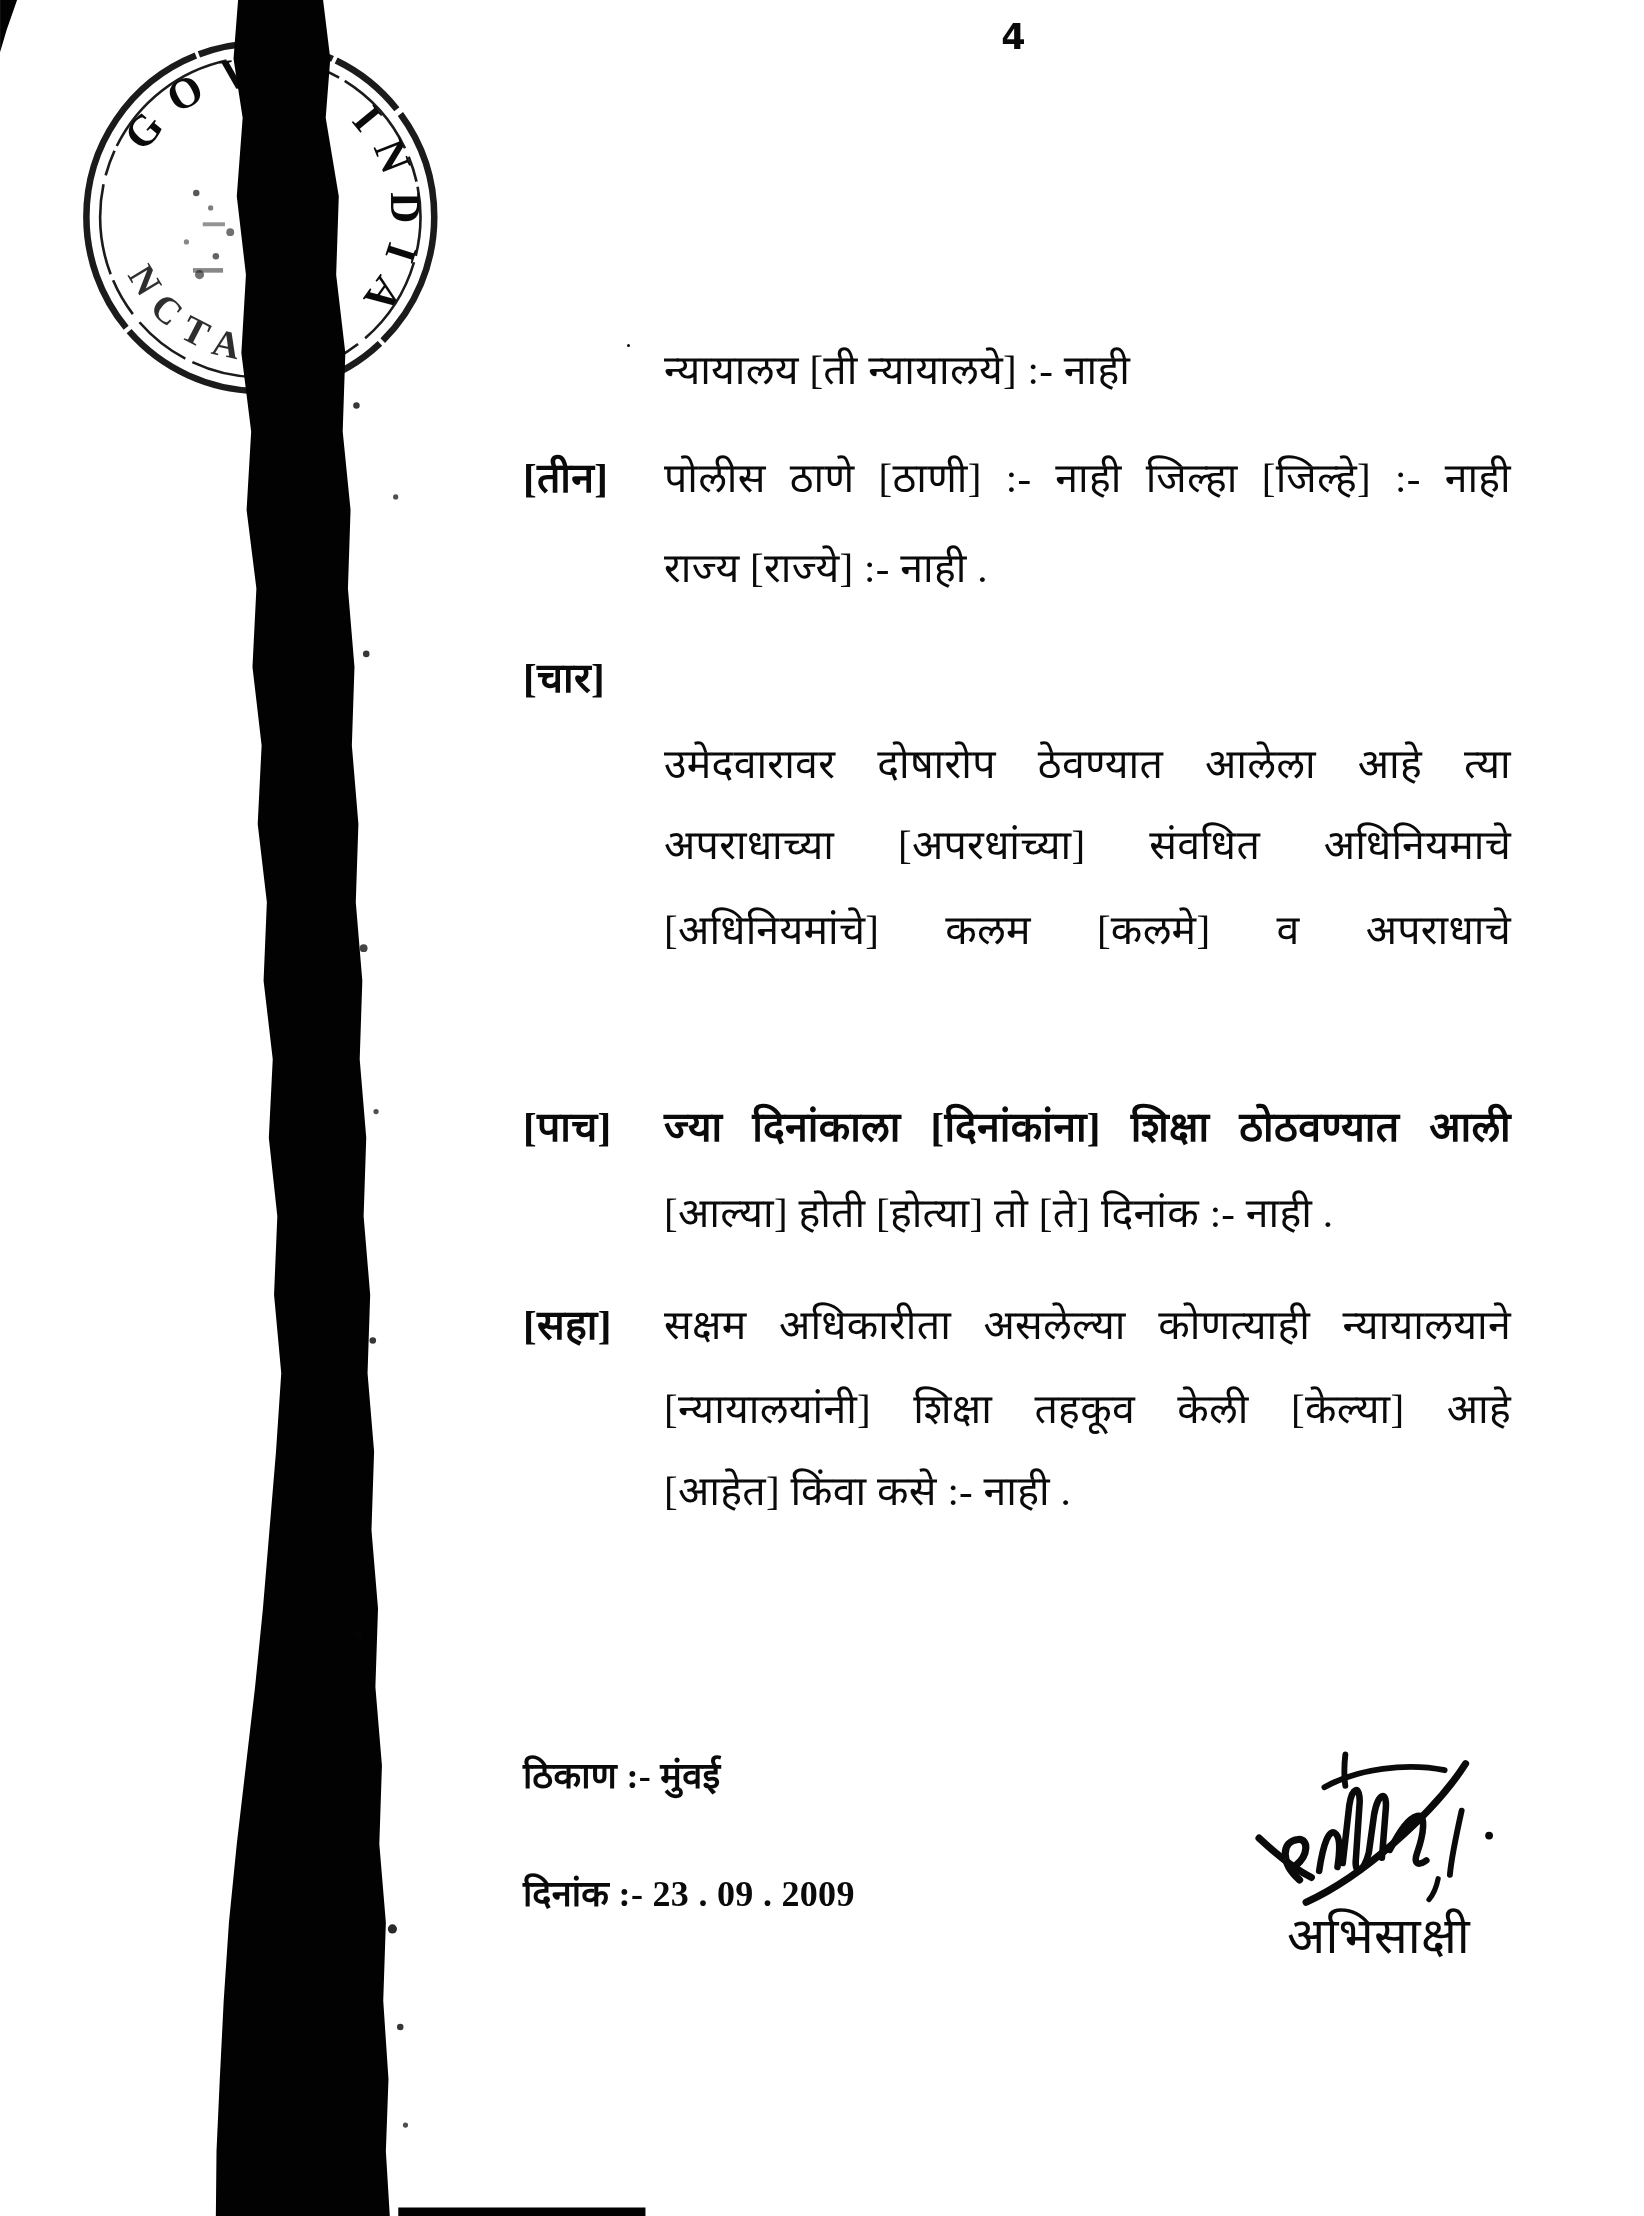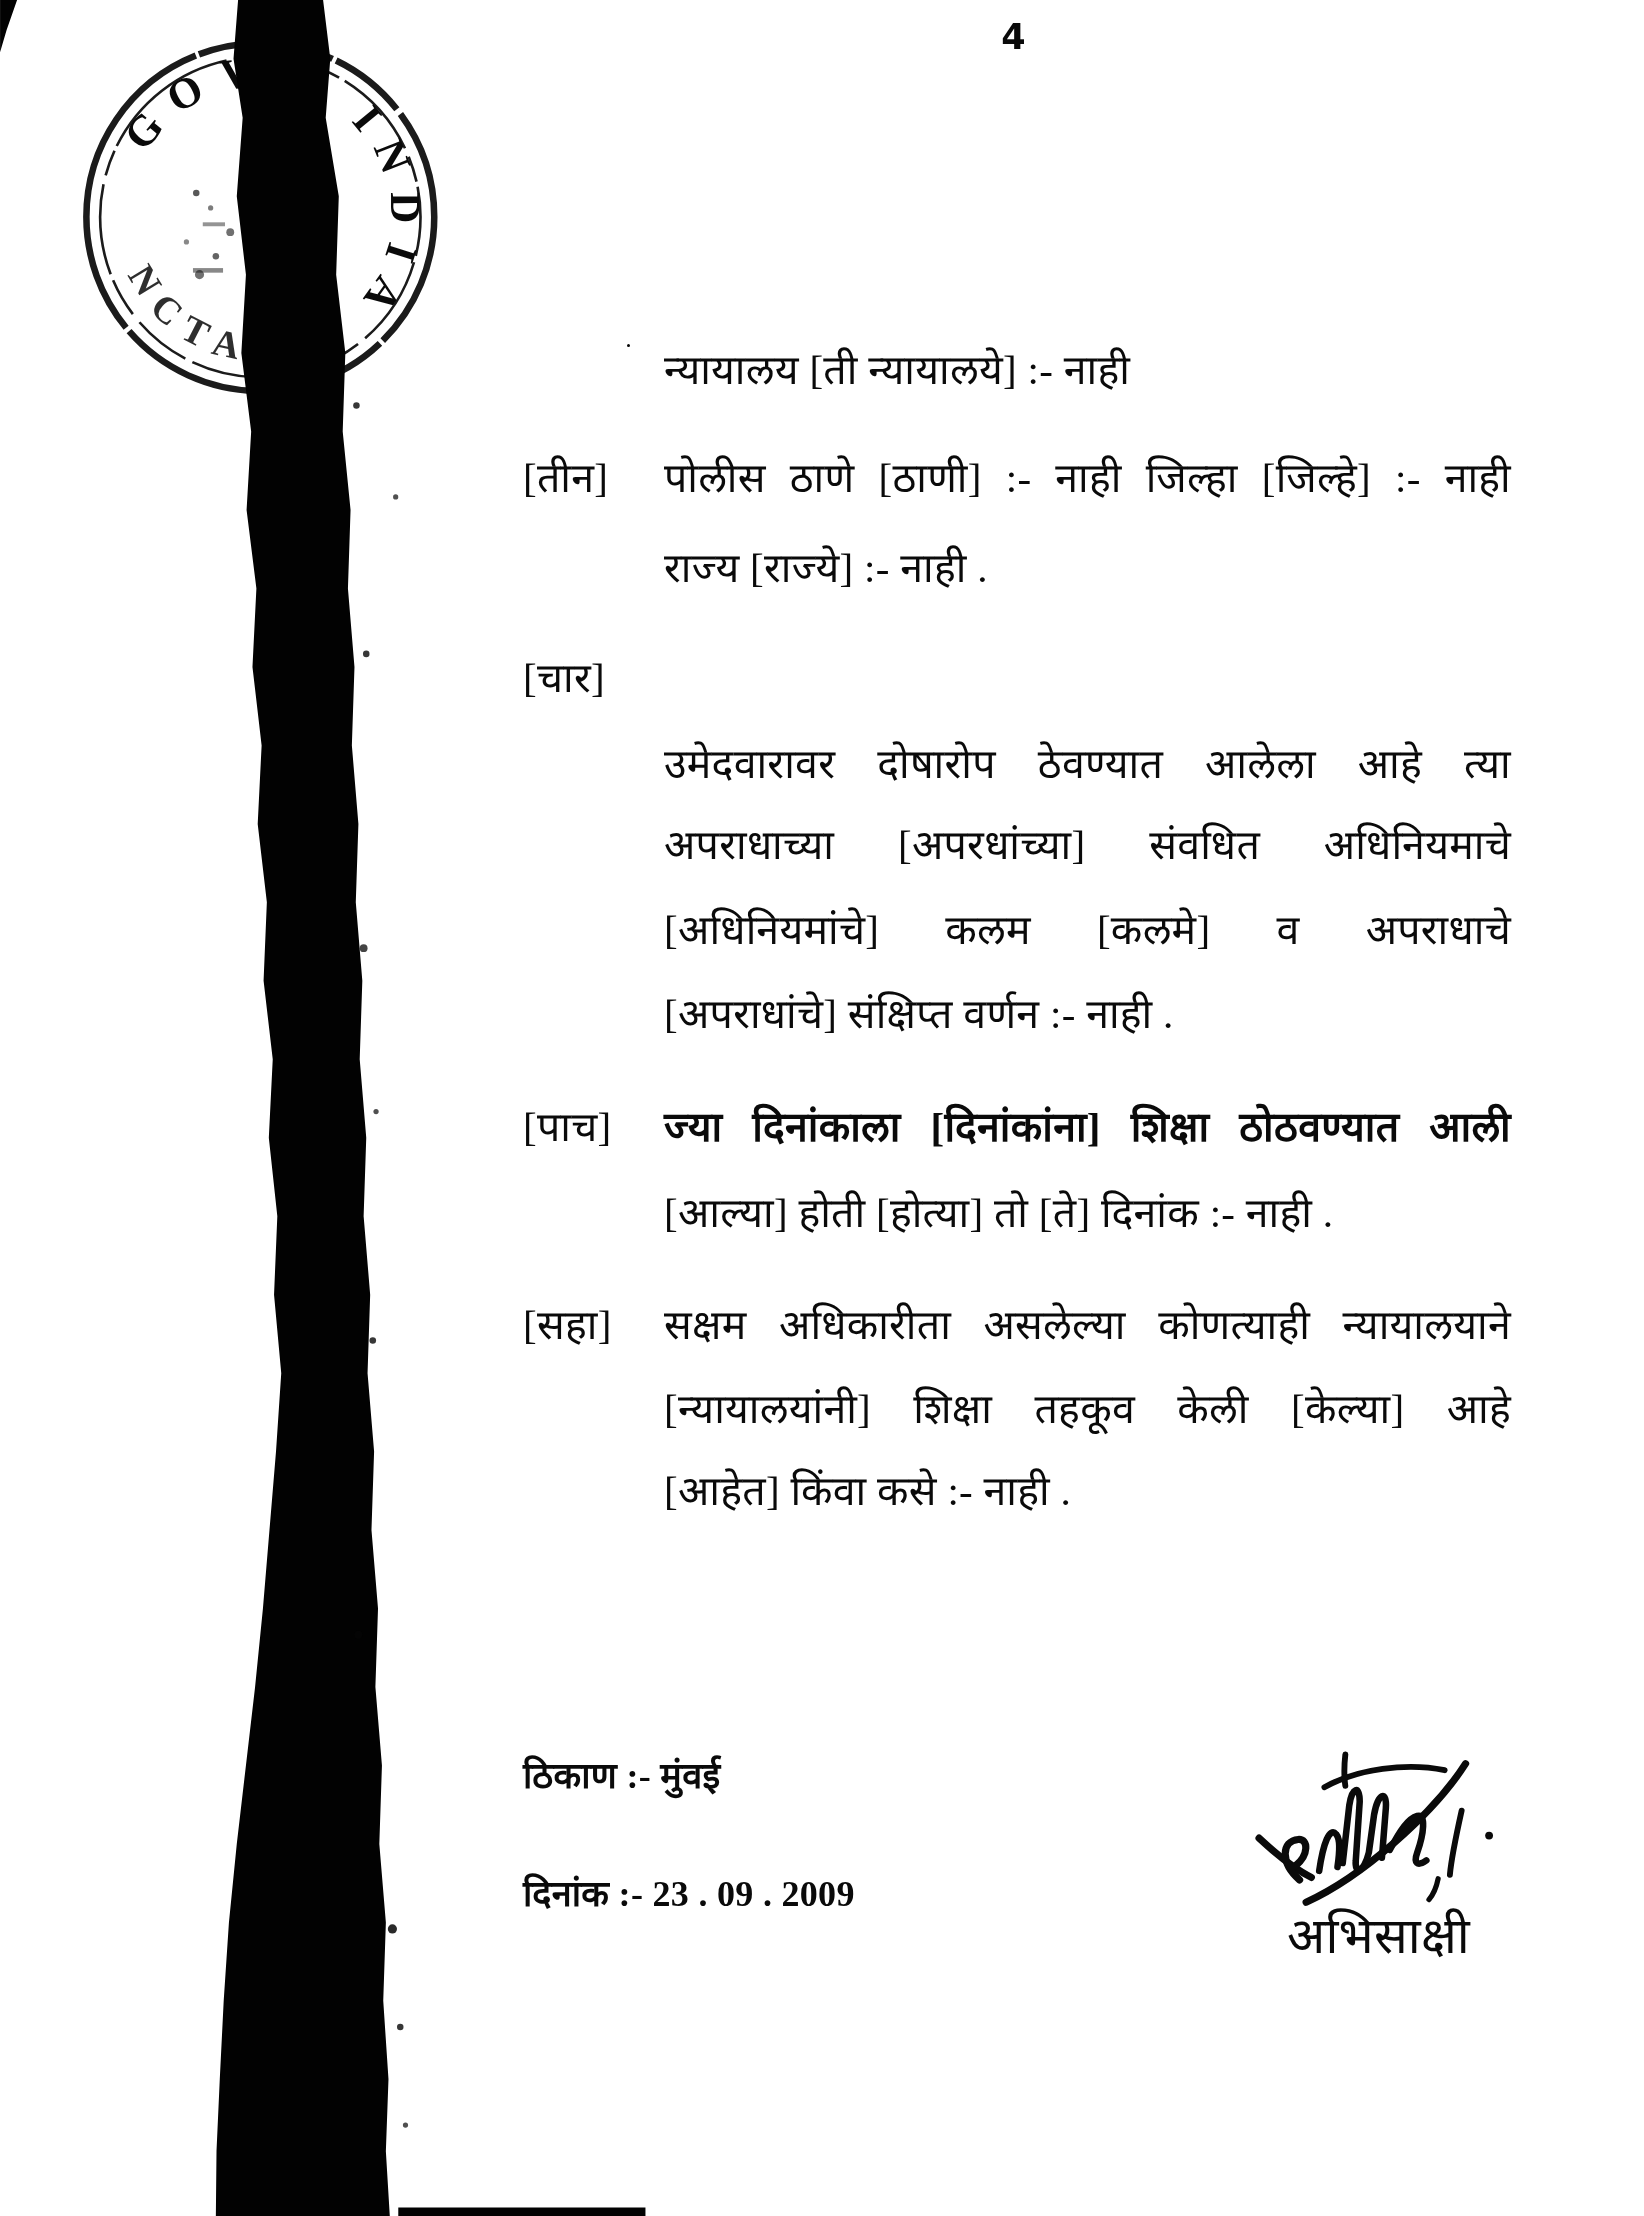--- a/index.html
+++ b/index.html
@@ -22,21 +22,21 @@
     letter-spacing:0.3px;
     white-space:nowrap;
   }
   .line-just{
     left:664px;width:847px;
     white-space:normal;
     text-align:justify;
     text-align-last:justify;
   }
   .line-plain{left:664px;}
-  .item-label{left:523px;font-weight:400;}
+  .item-label{left:523px;font-weight:700;}
   .footer-line{left:523px;font-weight:700;font-size:36px;}
   .footer-line .val{font-weight:700;}
   .witness{left:1287px;top:1911px;font-size:50px;}
   svg{display:block;}
   .noise-dot{position:absolute;background:#050505;border-radius:50%;}
 </style>
 </head>
 <body>
 
 <div class="page">
@@ -106,21 +106,20 @@
   <div class="abs dev line-plain" style="top:350px;">न्यायालय [ती न्यायालये] :- नाही</div>
 
   <div class="abs dev item-label" style="top:458px;">[तीन]</div>
   <div class="abs dev line-just" style="top:458px;">पोलीस ठाणे [ठाणी] :- नाही जिल्हा [जिल्हे] :- नाही</div>
   <div class="abs dev line-plain" style="top:548px;">राज्य [राज्ये] :- नाही .</div>
 
   <div class="abs dev item-label" style="top:658px;">[चार]</div>
   <div class="abs dev line-just" style="top:744px;font-family:Liberation Serif, serif;">उमेदवारावर दोषारोप ठेवण्यात आलेला आहे त्या</div>
   <div class="abs dev line-just" style="top:825px;">अपराधाच्या [अपरधांच्या] संवधित अधिनियमाचे</div>
   <div class="abs dev line-just" style="top:910px;">[अधिनियमांचे] कलम [कलमे] व अपराधाचे</div>
-  <div class="abs dev line-plain" style="top:994px;">[अपराधांचे] संक्षिप्त वर्णन :- नाही .</div>
 
   <div class="abs dev item-label" style="top:1107px;">[पाच]</div>
   <div class="abs dev line-just" style="top:1107px;font-weight:bold;">ज्या दिनांकाला [दिनांकांना] शिक्षा ठोठवण्यात आली</div>
   <div class="abs dev line-plain" style="top:1193px;">[आल्या] होती [होत्या] तो [ते] दिनांक :- नाही .</div>
 
   <div class="abs dev item-label" style="top:1305px;">[सहा]</div>
   <div class="abs dev line-just" style="top:1305px;">सक्षम अधिकारीता असलेल्या कोणत्याही न्यायालयाने</div>
   <div class="abs dev line-just" style="top:1389px;">[न्यायालयांनी] शिक्षा तहकूव केली [केल्या] आहे</div>
   <div class="abs dev line-plain" style="top:1471px;">[आहेत] किंवा कसे :- नाही .</div>
 

